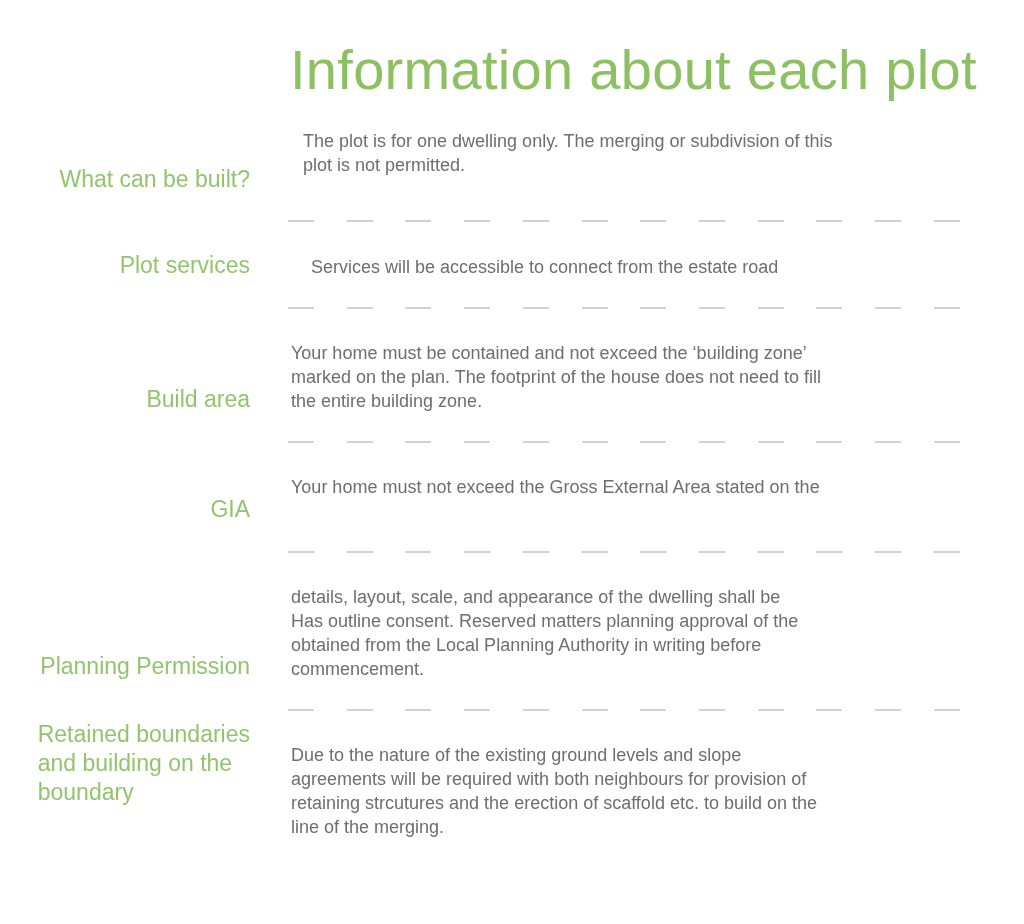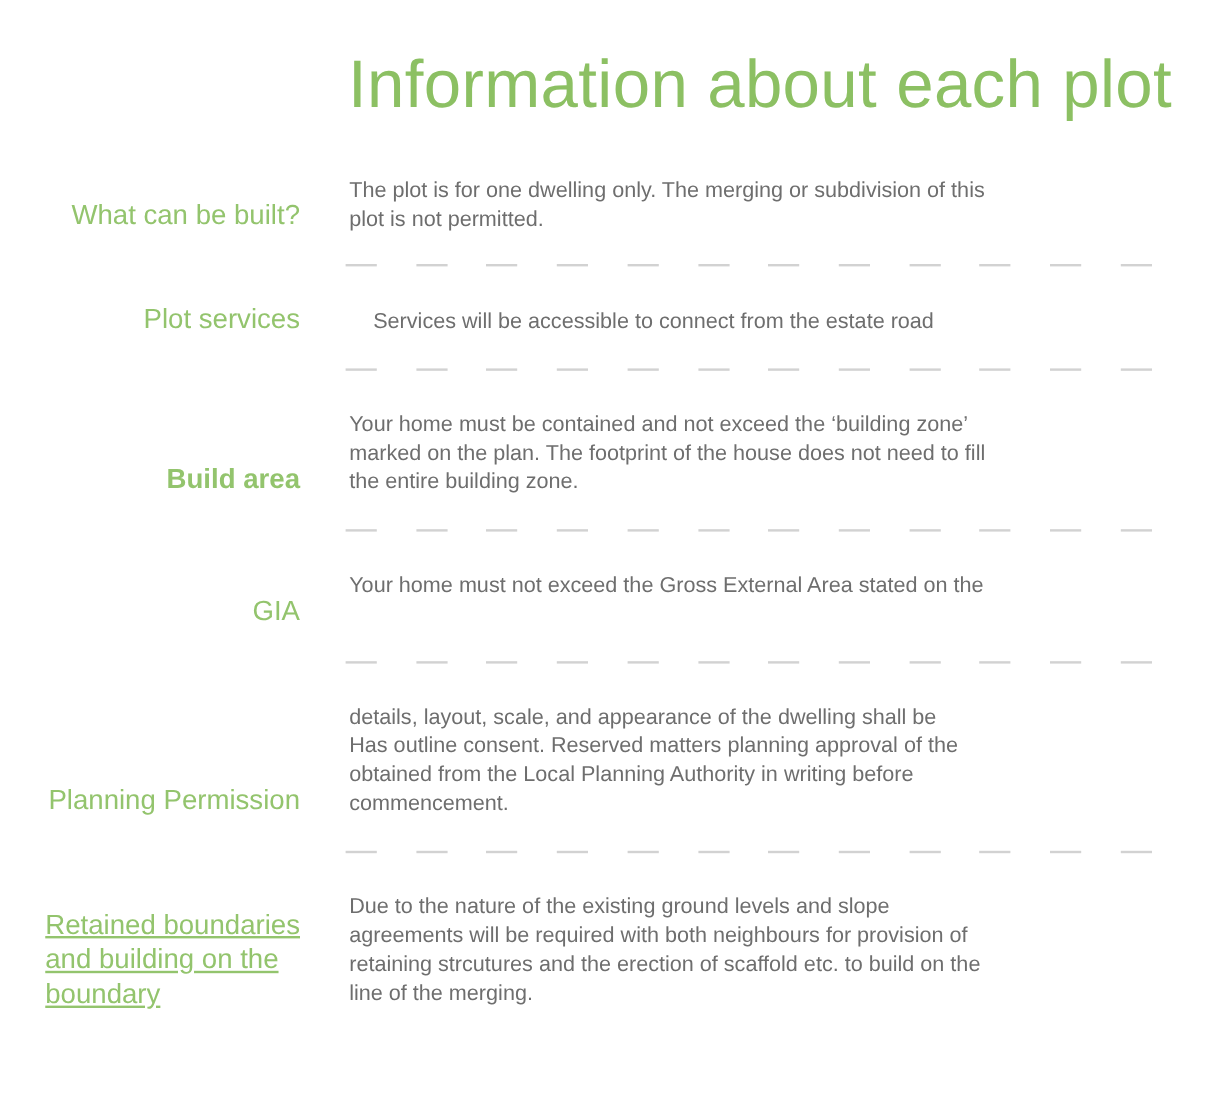--- a/index.html
+++ b/index.html
@@ -63,21 +63,21 @@
     }
   </style>
 </head>
 <body>
 
 <h1 class="page-title">Information about each plot</h1>
 
 <div class="label" style="top:165px;">
   <span class="line">What can be built?</span>
 </div>
-<div class="body-text" style="top:146px;">
+<div class="body-text" style="top:129px;margin-left:12px;">
   <span class="line">The plot is for one dwelling only. The merging or subdivision of this</span>
   <span class="line">plot is not permitted.</span>
 </div>
 <div class="separator" style="top:220px;">
   <span class="dash"></span>
     <span class="dash"></span>
     <span class="dash"></span>
     <span class="dash"></span>
     <span class="dash"></span>
     <span class="dash"></span>
@@ -103,21 +103,21 @@
     <span class="dash"></span>
     <span class="dash"></span>
     <span class="dash"></span>
     <span class="dash"></span>
     <span class="dash"></span>
     <span class="dash"></span>
     <span class="dash"></span>
     <span class="dash"></span>
 </div>
 
-<div class="label" style="top:385px;font-weight:bold;">
+<div class="label" style="top:385px;">
   <span class="line">Build area</span>
 </div>
 <div class="body-text" style="top:341px;">
   <span class="line">Your home must be contained and not exceed the ‘building zone’</span>
   <span class="line">marked on the plan. The footprint of the house does not need to fill</span>
   <span class="line">the entire building zone.</span>
 </div>
 <div class="separator" style="top:441px;">
   <span class="dash"></span>
     <span class="dash"></span>
@@ -171,21 +171,21 @@
     <span class="dash"></span>
     <span class="dash"></span>
     <span class="dash"></span>
     <span class="dash"></span>
     <span class="dash"></span>
     <span class="dash"></span>
     <span class="dash"></span>
     <span class="dash"></span>
 </div>
 
-<div class="label" style="top:756px;text-decoration:underline;">
+<div class="label" style="top:720px;">
   <span class="line" style="display:block;">Retained boundaries</span>
   <span class="line" style="display:block;">and building on the</span>
   <span class="line" style="display:block;">boundary</span>
 </div>
 <div class="body-text" style="top:743px;">
   <span class="line">Due to the nature of the existing ground levels and slope</span>
   <span class="line">agreements will be required with both neighbours for provision of</span>
   <span class="line">retaining strcutures and the erection of scaffold etc. to build on the</span>
   <span class="line">line of the merging.</span>
 </div>

